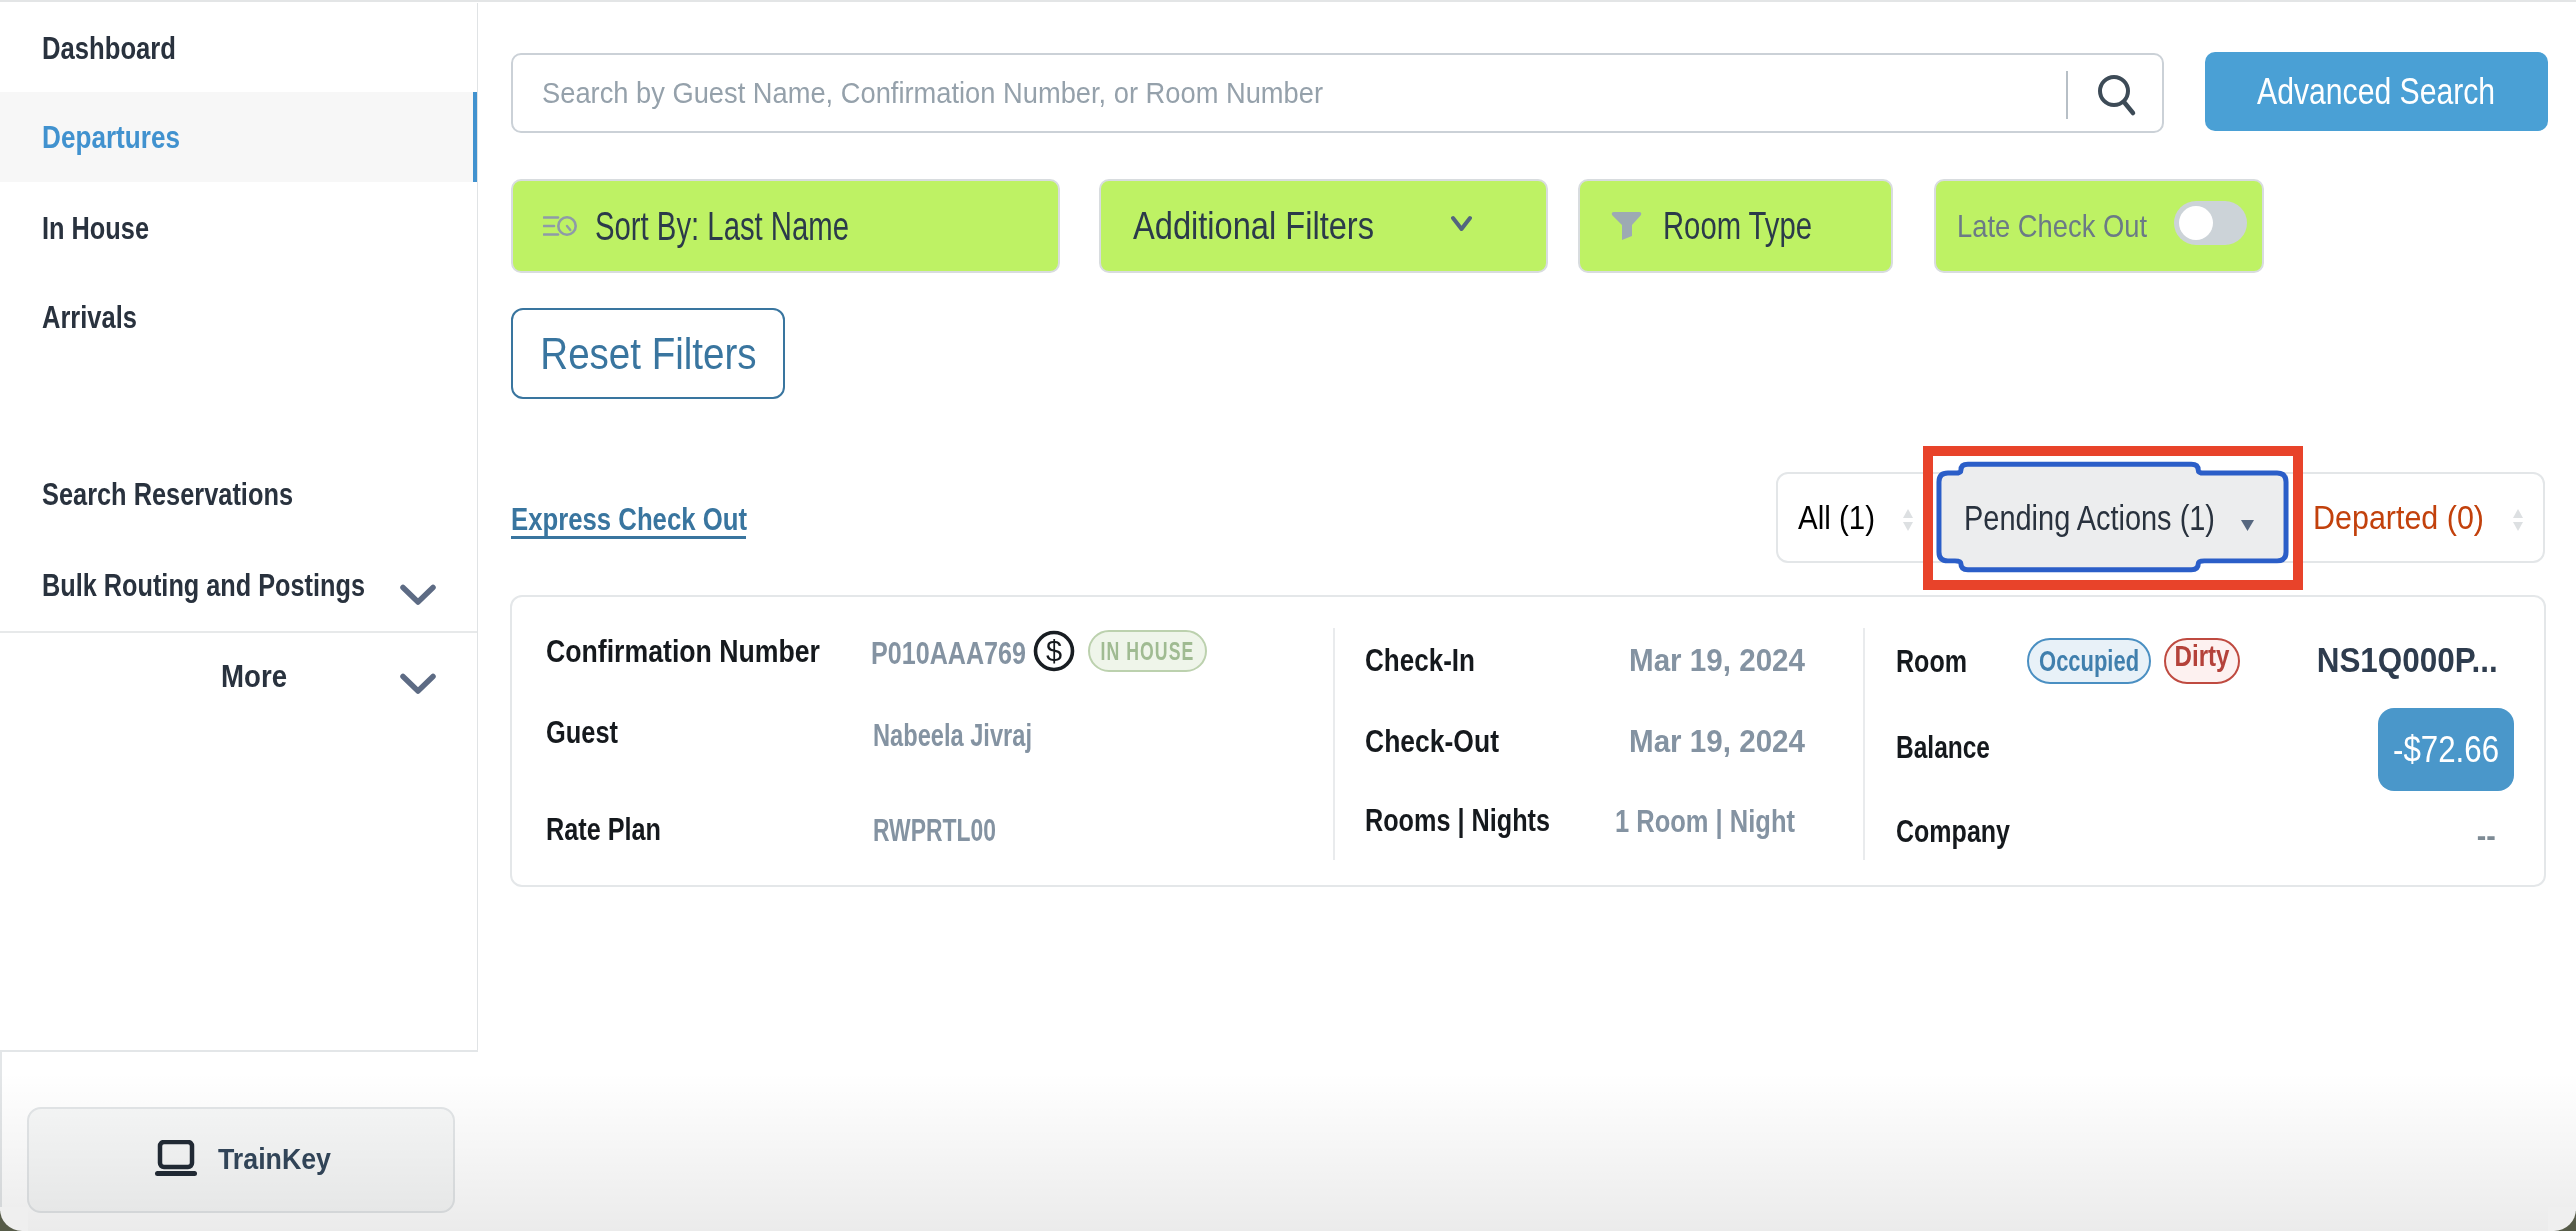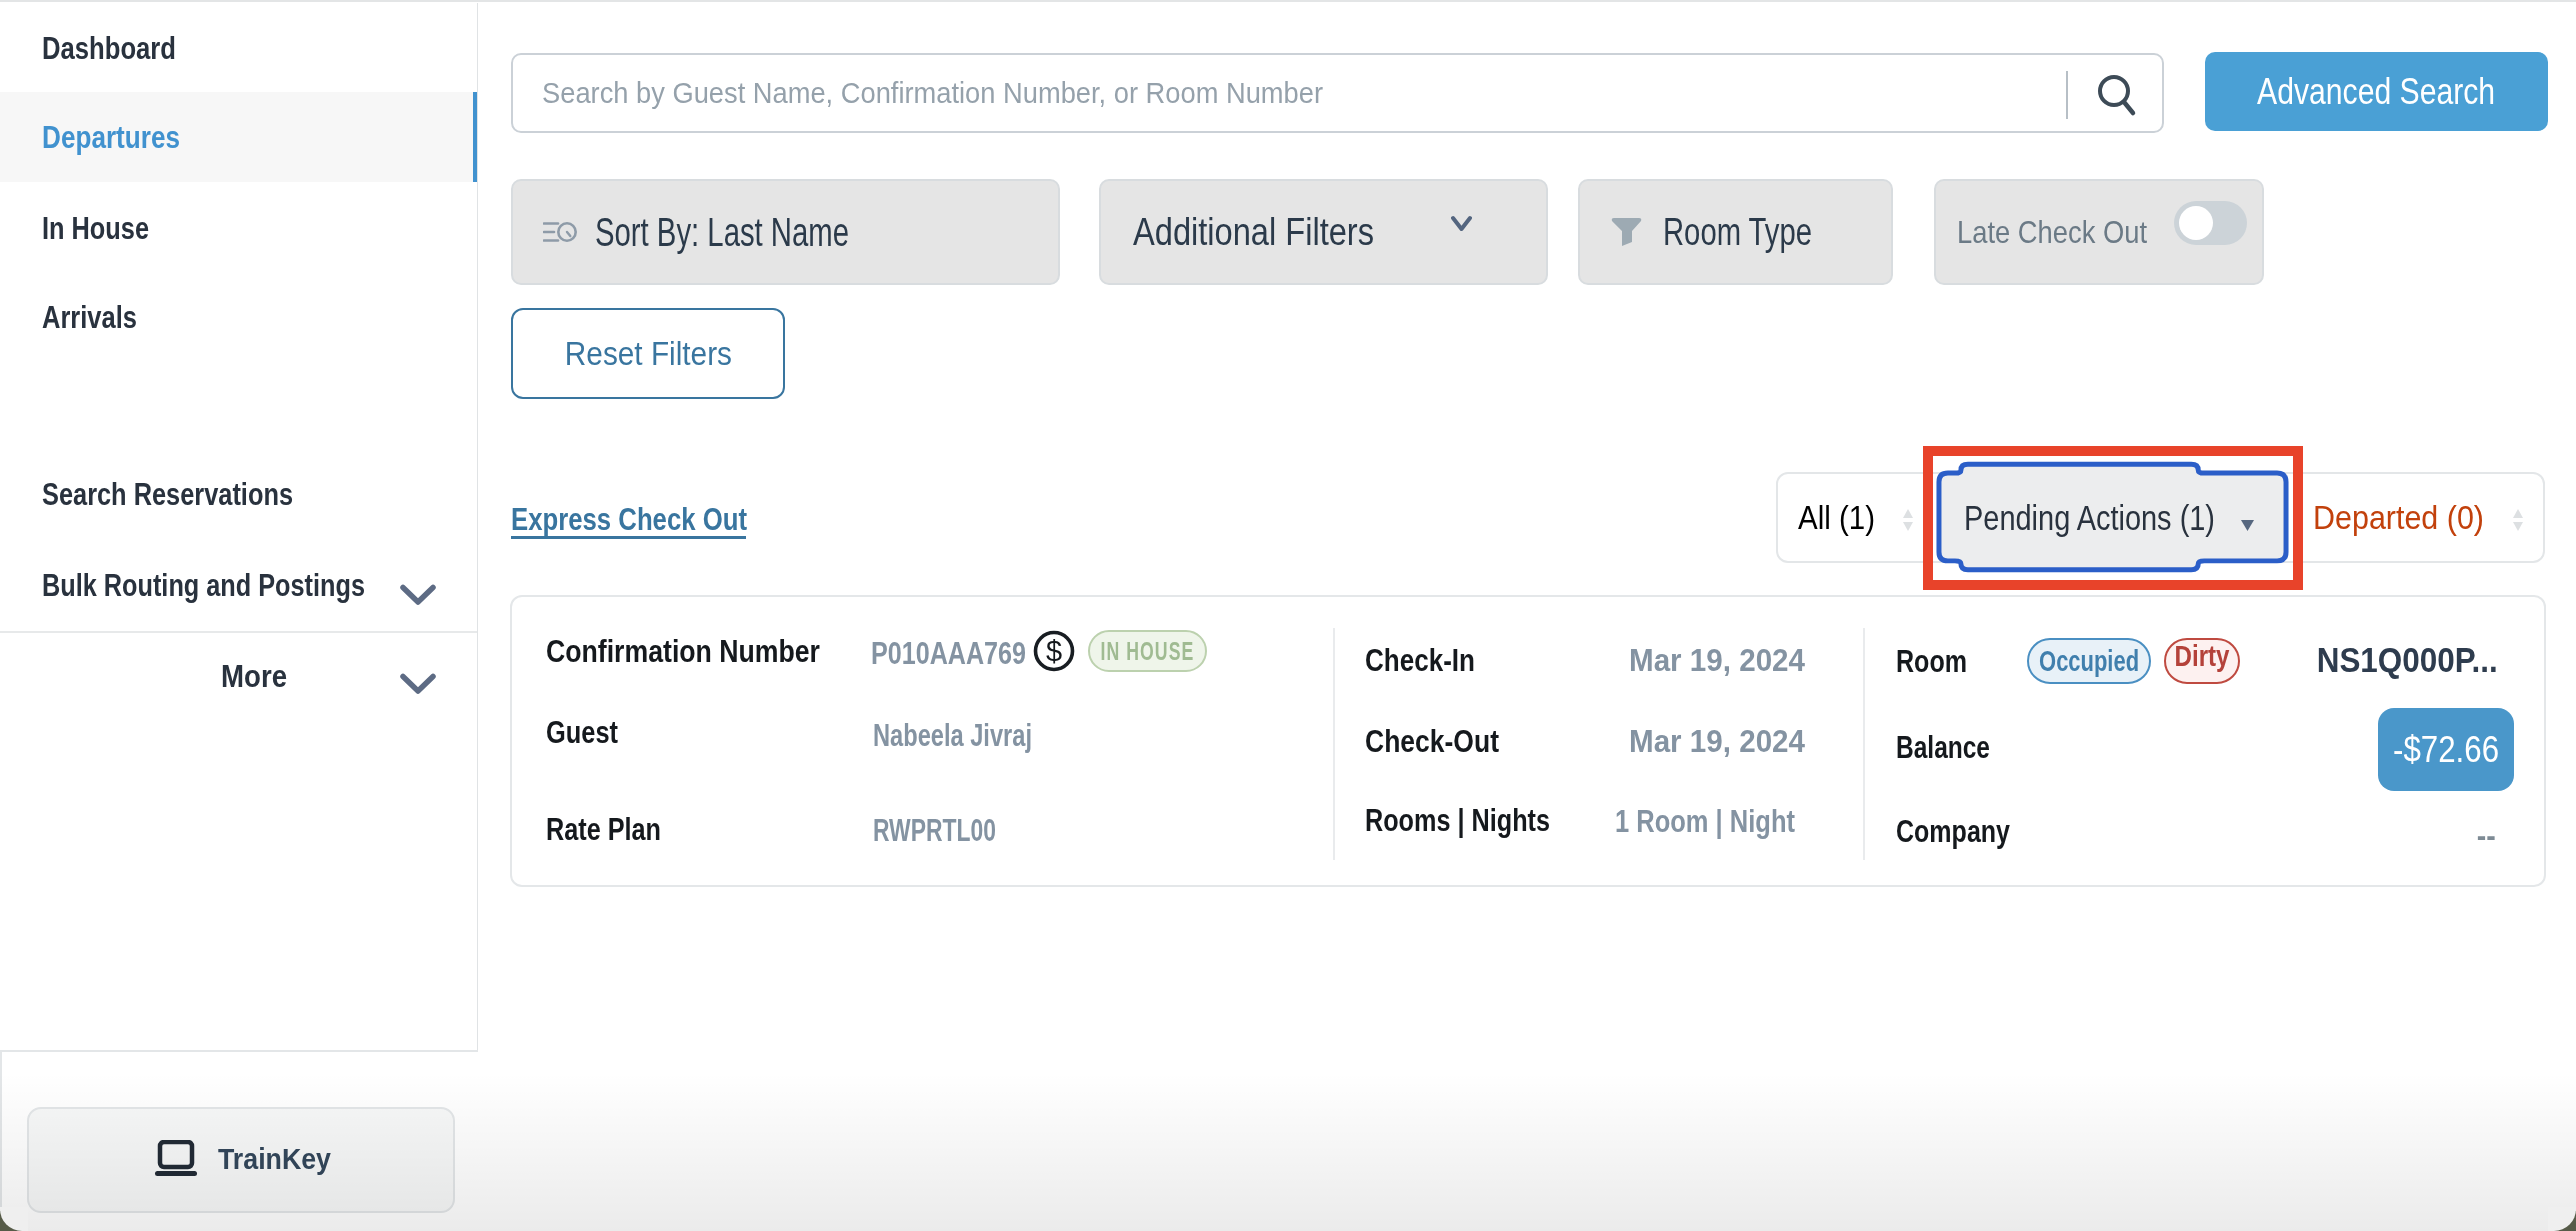--- a/index.html
+++ b/index.html
@@ -20,22 +20,22 @@
 
   .bottom-panel { position:absolute; left:0px; top:1047px; width:478px; height:181px; background:#fff; border-top:2px solid #e3e6e8; border-left:2px solid #e3e6e8; }
   .trainkey { position:absolute; left:25px; top:55px; width:428px; height:106px; background:#f7f8f8; border:2px solid #e3e6e8; border-radius:14px; }
 
   
   .search-box { left:511px; top:53px; width:1653px; height:80px; border:2px solid #cbd1d7; border-radius:10px; background:#fff; }
   .search-ph { left:542px; top:53px; height:80px; display:flex; align-items:center; font-size:30px; color:#95a1ab; }
   .search-div { left:2066px; top:71px; width:2px; height:48px; background:#b7bfc6; }
   .adv-btn { left:2205px; top:52px; width:343px; height:79px; background:#4aa0d5; border-radius:10px; display:flex; align-items:center; justify-content:center; color:#fff; font-size:36px; }
 
-  .filter-box { position:absolute; top:179px; height:106px; border:2px solid #d8dcdf; border-radius:10px; background:#e5e5e5; display:flex; align-items:center; font-size:38px; color:#2b3a4a; }
-  .reset-btn { left:511px; top:308px; width:274px; height:91px; border:2px solid #39759f; border-radius:12px; display:flex; align-items:center; justify-content:center; font-size:34px; color:#39759f; }
+  .filter-box { position:absolute; top:179px; height:94px; border:2px solid #d8dcdf; border-radius:10px; background:#bef264; display:flex; align-items:center; font-size:38px; color:#2b3a4a; }
+  .reset-btn { left:511px; top:308px; width:274px; height:91px; border:2px solid #39759f; border-radius:12px; display:flex; align-items:center; justify-content:center; font-size:44px; color:#39759f; }
 
   .express { left:511px; top:502px; font-size:31px; font-weight:700; color:#39759f; }
   .express-ul { left:511px; top:536px; width:235px; height:3px; background:#39759f; }
 
   .tabbar { left:1776px; top:472px; width:769px; height:91px; border:2px solid #e3e6e8; border-radius:12px; background:#fff; }
   .tab-all { left:1798px; top:472px; height:91px; display:flex; align-items:center; font-size:34px; color:#000000; }
   .tab-dep { left:2313px; top:472px; height:91px; display:flex; align-items:center; font-size:34px; color:#c2410c; }
   .tab-pend { left:1964px; top:472px; height:91px; display:flex; align-items:center; font-size:35px; color:#29323e; }
   .redrect { left:1923px; top:446px; width:380px; height:144px; border:10px solid #e8432a; }
 

